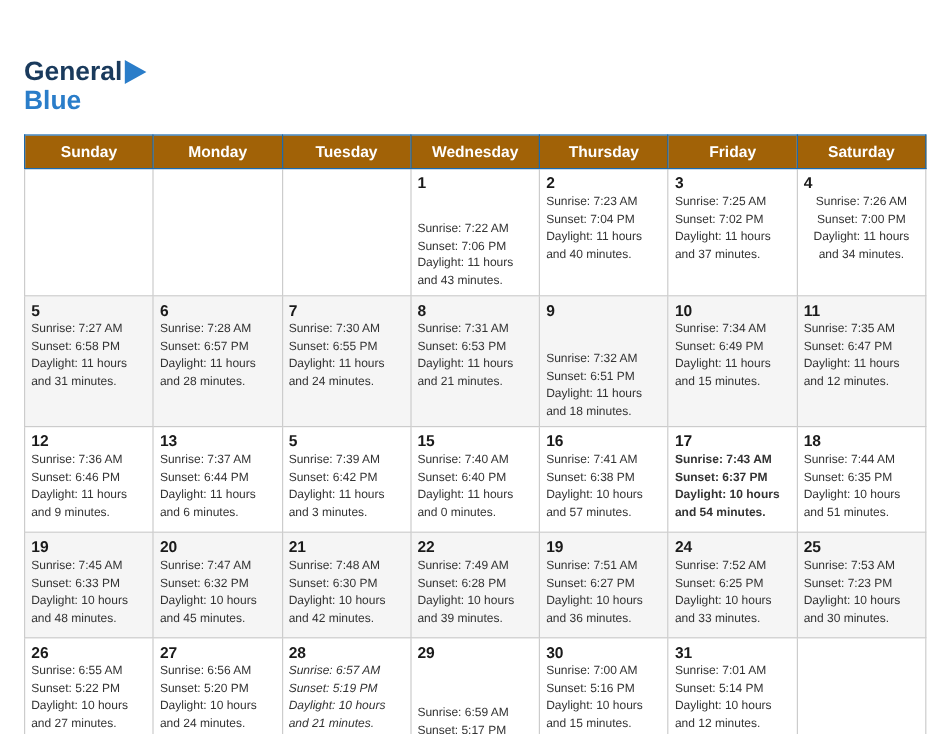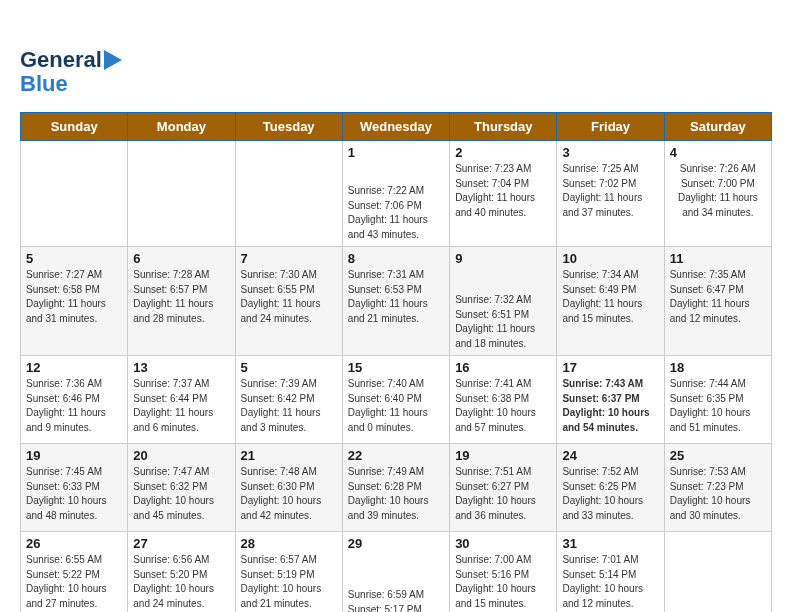--- a/index.html
+++ b/index.html
@@ -319,21 +319,21 @@
         </td>
         <td>
           <div class="day-number">27</div>
           <div class="day-info" style="white-space: pre-line;">Sunrise: 6:56 AM
 Sunset: 5:20 PM
 Daylight: 10 hours
 and 24 minutes.</div>
         </td>
         <td>
           <div class="day-number">28</div>
-          <div class="day-info" style="white-space: pre-line;">Sunrise: 6:57 AM
+          <div class="day-info" style="white-space: pre-line; font-style: italic;">Sunrise: 6:57 AM
 Sunset: 5:19 PM
 Daylight: 10 hours
 and 21 minutes.</div>
         </td>
         <td>
           <div class="day-number">29</div>
           <div class="day-info" style="white-space: pre-line; margin-top: 37px;">Sunrise: 6:59 AM
 Sunset: 5:17 PM
 Daylight: 10 hours
 and 18 minutes.</div>

